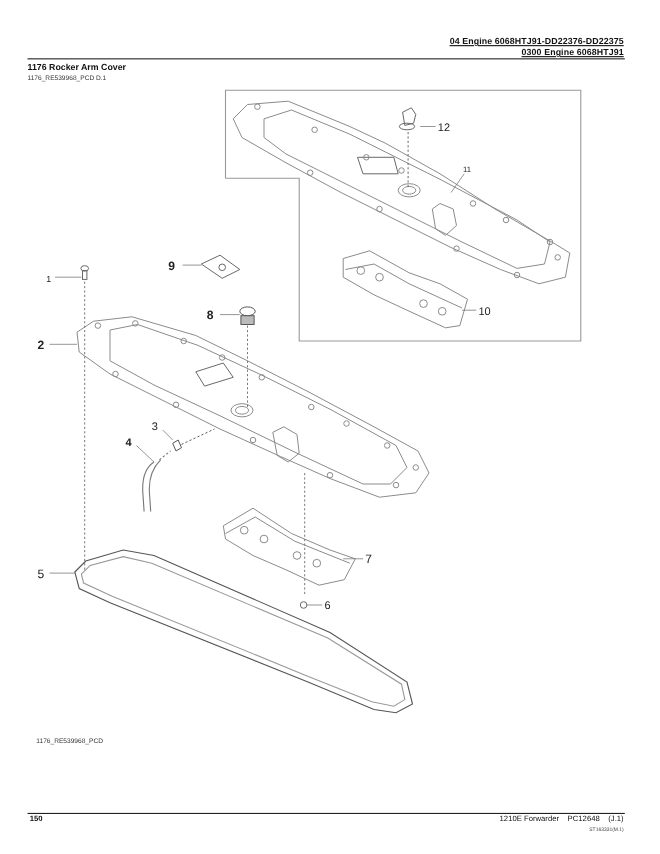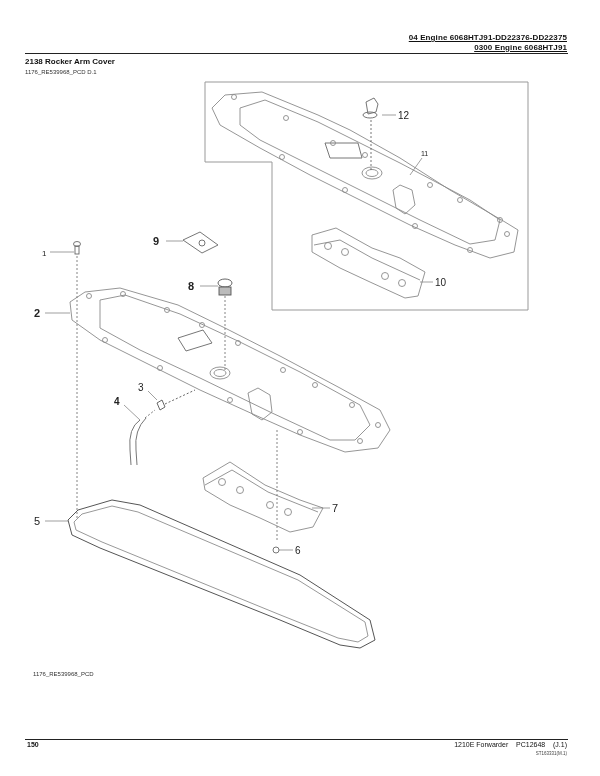--- a/index.html
+++ b/index.html
@@ -44,21 +44,21 @@
       font-family: "Liberation Sans", sans-serif; fill: #222;
     }
   </style>
 </head>
 <body>
 
 <div class="hdr-line1">04  Engine  6068HTJ91-DD22376-DD22375</div>
 <div class="hdr-line2">0300  Engine  6068HTJ91</div>
 <div class="hdr-rule"></div>
 
-<div class="section-title">2138 Rocker Arm Cover</div>
+<div class="section-title">1176 Rocker Arm Cover</div>
 <div class="section-sub">1176_RE539968_PCD D.1</div>
 
 <svg class="diagram" viewBox="0 0 600 776" xmlns="http://www.w3.org/2000/svg">
 
   <polyline points="205,162 205,82 528,82 528,310 272,310 272,162 205,162" fill="none" stroke="#999" stroke-width="1"></polyline>
 
   <g fill="none" stroke="#8a8a8a" stroke-width="0.9">
     <path d="M212,108 L225,95 L262,92 L318,115 L350,130 L400,158 L450,190 L505,222 L518,230 L514,252 L490,258 L455,245 L410,225 L360,200 L310,175 L260,148 L220,125 Z"></path>
     <path d="M240,108 L265,100 L318,122 L400,163 L470,200 L500,220 L495,240 L470,244 L420,220 L340,180 L260,140 L240,125 Z"></path>
     <path d="M325,143 L358,143 L362,158 L330,158 Z" stroke="#666"></path>

